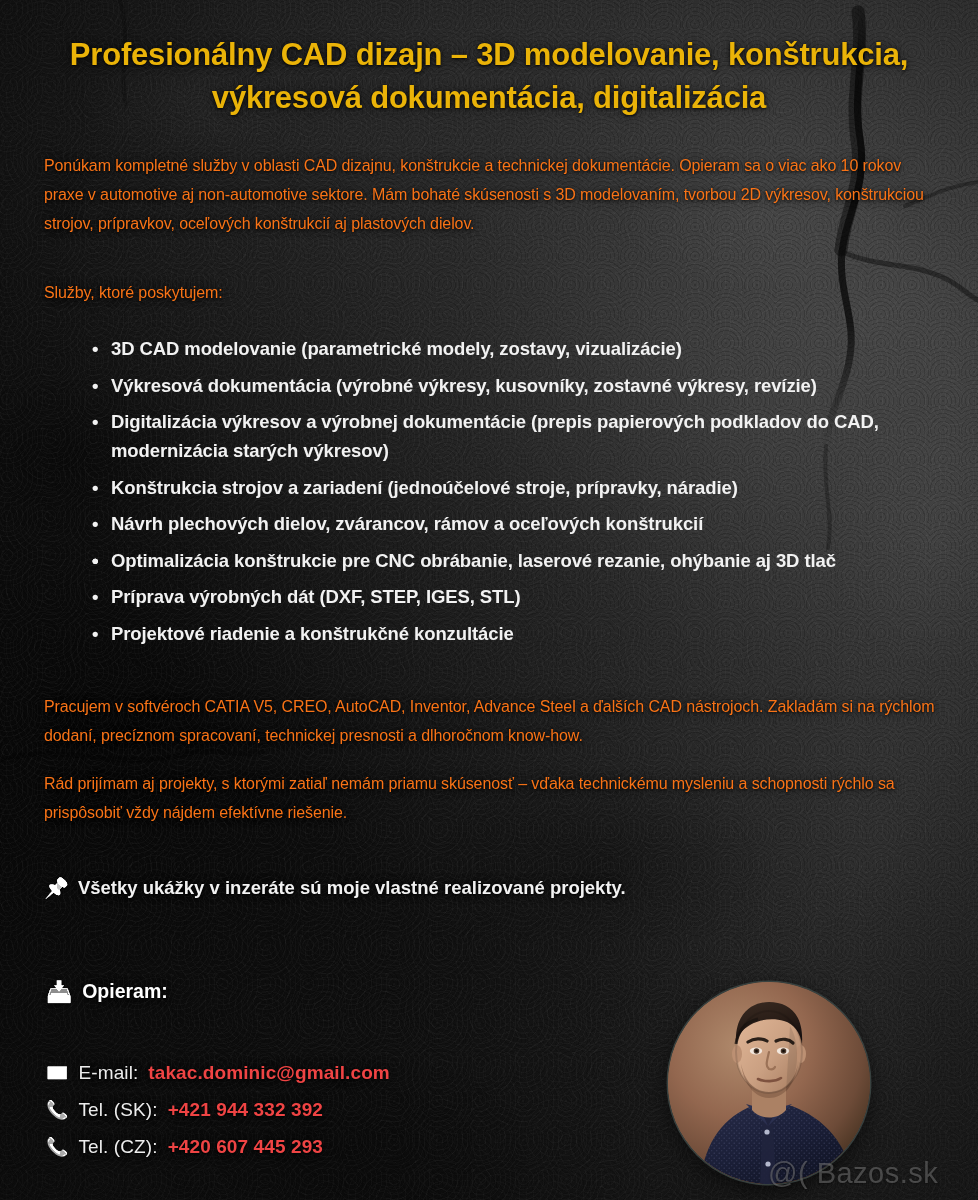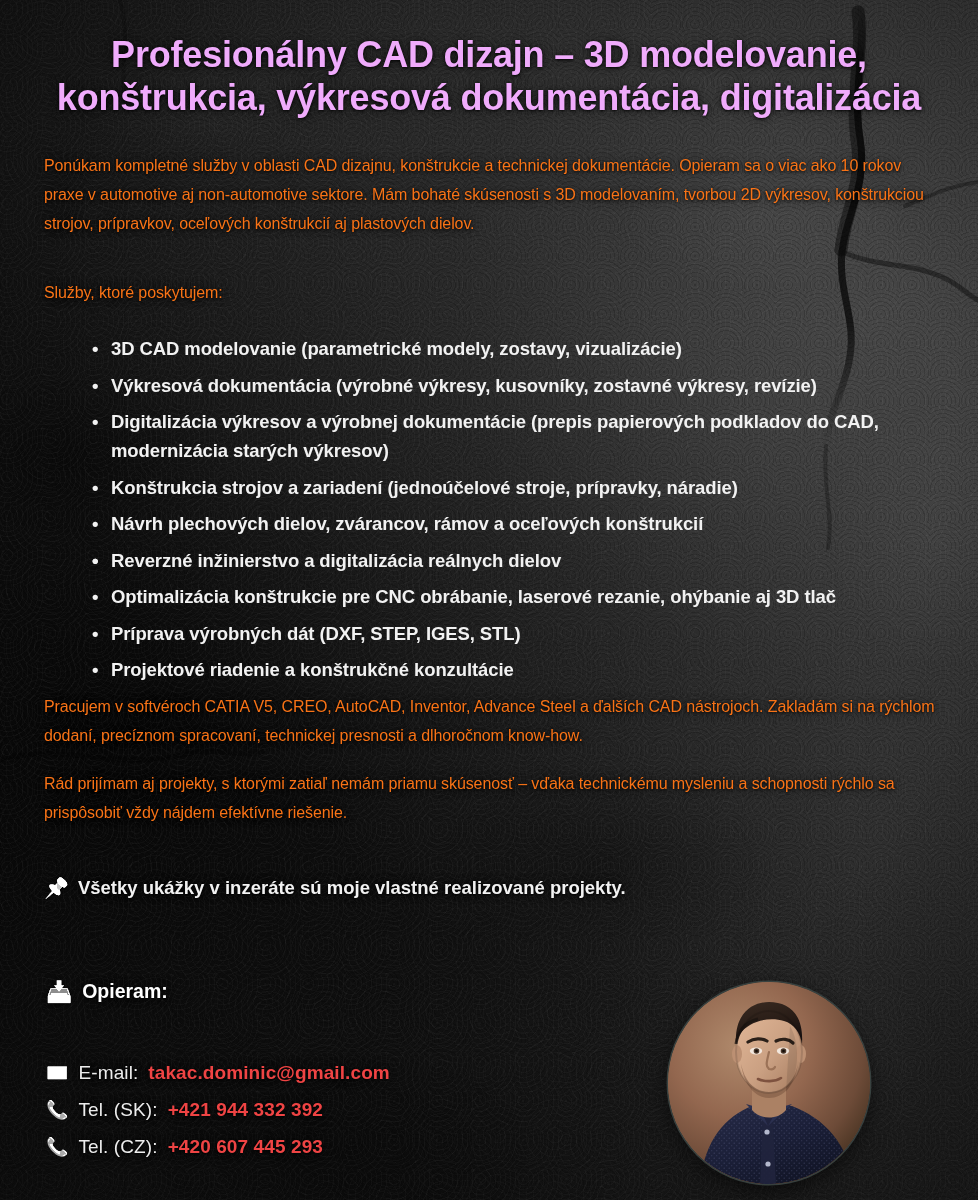--- a/index.html
+++ b/index.html
@@ -85,22 +85,22 @@
   .text-shadow {
     text-shadow: 0 1px 3px rgba(0,0,0,.85), 0 0 10px rgba(0,0,0,.6);
   }
 
   #ad-title {
     position: absolute;
     top: 33px;
     left: 42px;
     width: 894px;
     text-align: center;
-    color: #f0abfc;
-    font-size: 36px;
+    color: #eab308;
+    font-size: 31px;
     font-weight: bold;
     line-height: 43px;
     letter-spacing: -0.2px;
   }
 
   .body-block {
     position: absolute;
     left: 44px;
     width: 892px;
     color: #f97316;
@@ -282,21 +282,20 @@
       </li>
       <li>
         <span class="bullet-dot">•</span>
         <span>Návrh plechových dielov, zvárancov, rámov a oceľových konštrukcií</span>
       </li>
       <li>
         <span class="bullet-dot">•</span>
       </li>
       <li>
         <span class="bullet-dot">•</span>
-        <span>Reverzné inžinierstvo a digitalizácia reálnych dielov</span>
       </li>
       <li>
         <span class="bullet-dot">•</span>
         <span>Optimalizácia konštrukcie pre CNC obrábanie, laserové rezanie, ohýbanie aj 3D tlač</span>
       </li>
       <li>
         <span class="bullet-dot">•</span>
         <span>Príprava výrobných dát (DXF, STEP, IGES, STL)</span>
       </li>
       <li>
@@ -409,15 +408,16 @@
           <path d="M90 97 C 97 100, 107 100, 113 96" fill="none" stroke="#7e523f" stroke-width="2.6" stroke-linecap="round"></path>
 
           <path d="M73 82 C 76 104, 88 116, 101 116 C 115 116, 127 104, 130 82 C 126 100, 116 110, 101 110 C 87 110, 77 100, 73 82 Z" fill="#6e4b37" opacity=".45"></path>
 
           <ellipse cx="101" cy="70" rx="33" ry="41" fill="none" stroke="#000" stroke-opacity=".12" stroke-width="2"></ellipse>
           <path d="M122 44 C 132 60, 132 92, 118 110" fill="#000" opacity=".10"></path>
         </g>
       </svg>
     </div>
 
+    <div id="watermark">@( Bazos.sk</div>
 
   </div>
 </div>
 
 </body></html>

